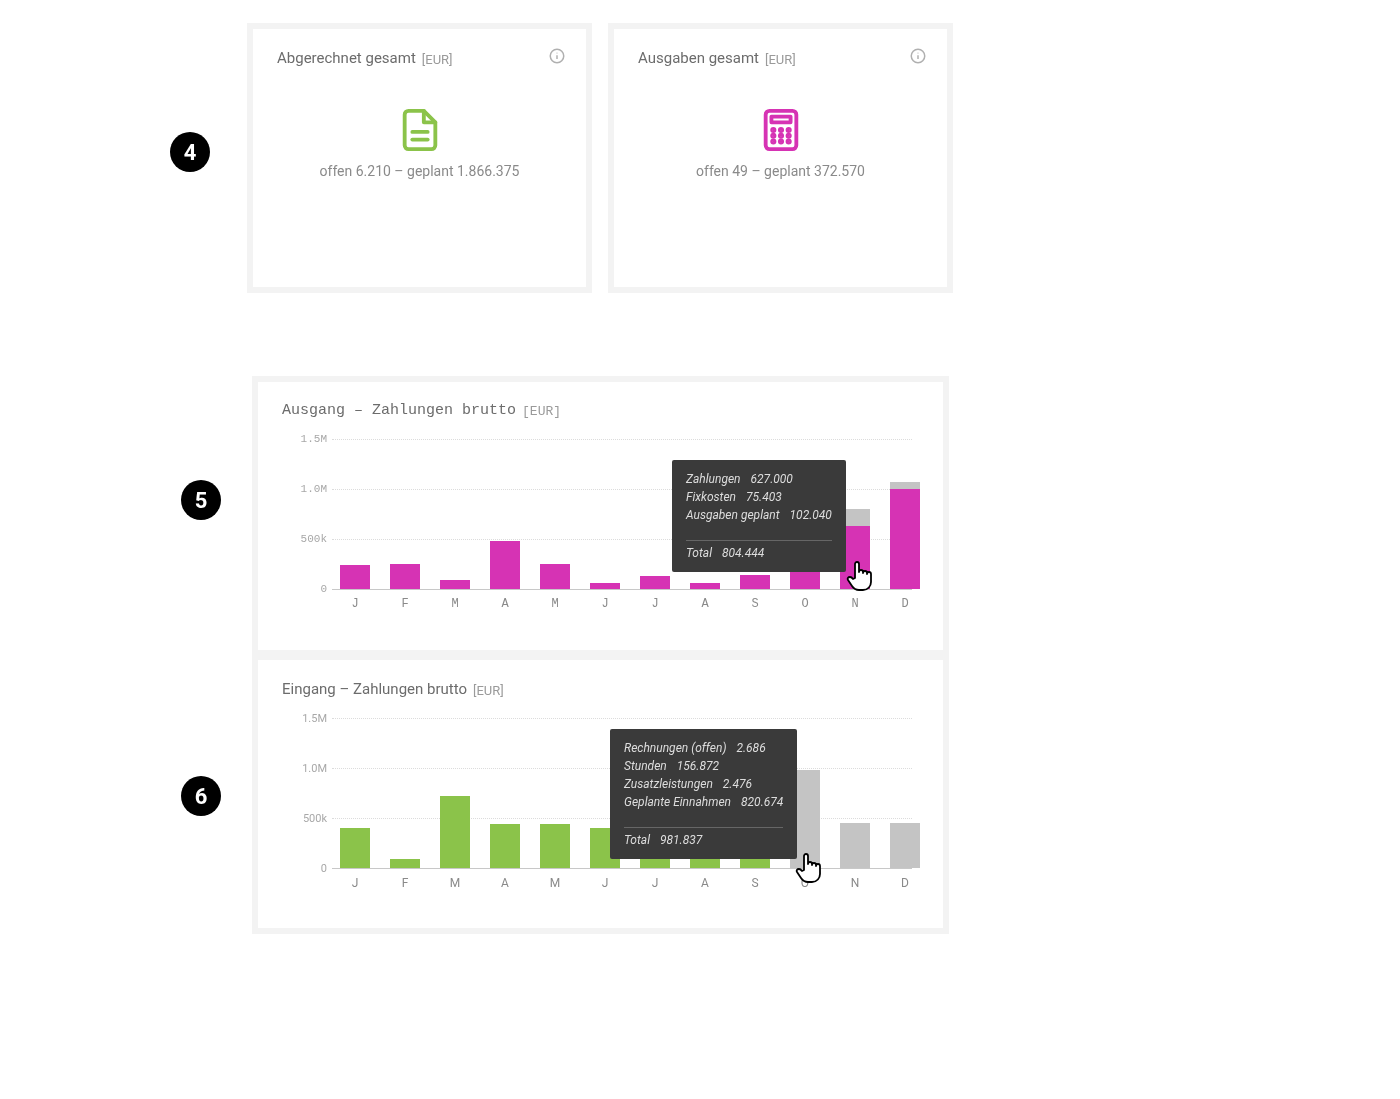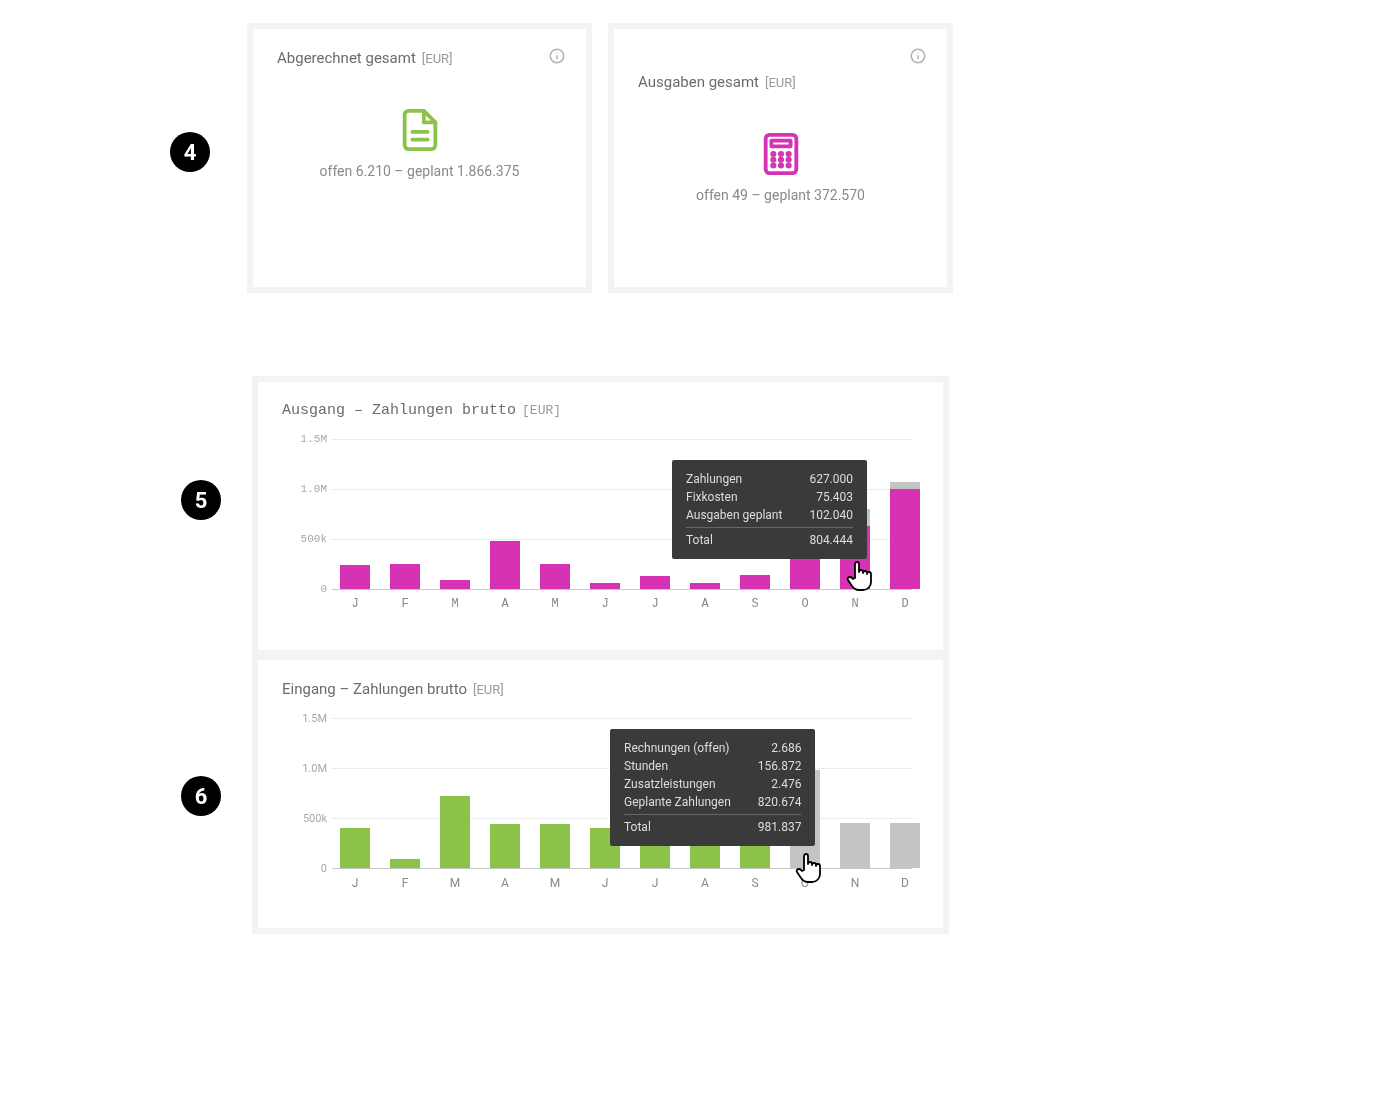--- a/index.html
+++ b/index.html
@@ -33,21 +33,21 @@
   .card {
     position: absolute;
     background: #fff;
     border: 6px solid #f3f3f3;
     padding: 20px 24px;
   }
   .card-title {
     font-size: 15px;
     color: #6c6c6c;
     display: flex;
-    align-items: center;
+    align-items: flex-end;
     gap: 6px;
   }
   .card-title .unit {
     font-size: 13px;
     color: #9a9a9a;
   }
   .info-icon {
     position: absolute;
     top: 18px;
     right: 20px;
@@ -159,27 +159,28 @@
     position: absolute;
     background: #3a3a3a;
     color: #ddd;
     font-size: 12px;
     padding: 10px 14px;
     border-radius: 2px;
     min-width: 170px;
   }
   .tooltip .row {
     display: flex;
-    justify-content: space-between;
-    gap: 27px;
+    justify-content: flex-start;
+    gap: 10px;
     line-height: 18px;
+    font-style: italic;
   }
   .tooltip .total {
     border-top: 1px solid #666;
-    margin-top: 3px;
+    margin-top: 16px;
     padding-top: 3px;
   }
   .cursor {
     position: absolute;
     font-size: 26px;
     color: #000;
     pointer-events: none;
   }
 </style>
 </head>
@@ -206,21 +207,21 @@
       <path d="M14 2H6a2 2 0 0 0-2 2v16a2 2 0 0 0 2 2h12a2 2 0 0 0 2-2V8l-6-6z"></path>
       <path d="M14 2v6h6"></path>
         <line x1="8" y1="13" x2="16" y2="13"></line>
         <line x1="8" y1="17" x2="16" y2="17"></line>
     </svg>
   </div>
   <div class="summary-sub">offen 6.210 – geplant 1.866.375</div>
 </div>
 
 <div class="card summary-card right">
-  <div class="card-title" style="text-align:left;margin-top:24px;">
+  <div class="card-title" style="text-align:left;">
     <span>Ausgaben gesamt</span>
     <span class="unit">[EUR]</span>
   </div>
   <span class="info-icon">
     <svg viewBox="0 0 24 24" width="18" height="18" fill="none" stroke="currentColor" stroke-width="2">
         <circle cx="12" cy="12" r="9"></circle>
         <line x1="12" y1="11" x2="12" y2="16"></line>
         <circle cx="12" cy="8" r="0.8" fill="currentColor" stroke="none"></circle>
       </svg>
   </span>
@@ -456,21 +457,21 @@
     </div>
     <div class="row">
       <span>Stunden</span>
       <span>156.872</span>
     </div>
     <div class="row">
       <span>Zusatzleistungen</span>
       <span>2.476</span>
     </div>
     <div class="row">
-      <span>Geplante Zahlungen</span>
+      <span>Geplante Einnahmen</span>
       <span>820.674</span>
     </div>
     <div class="row total">
       <span>Total</span>
       <span>981.837</span>
     </div>
   </div>
 
 <div class="cursor" id="cur-ausgang" style="left: 846px; top: 558px;">
   <svg width="30" height="34" viewBox="0 0 30 34">

